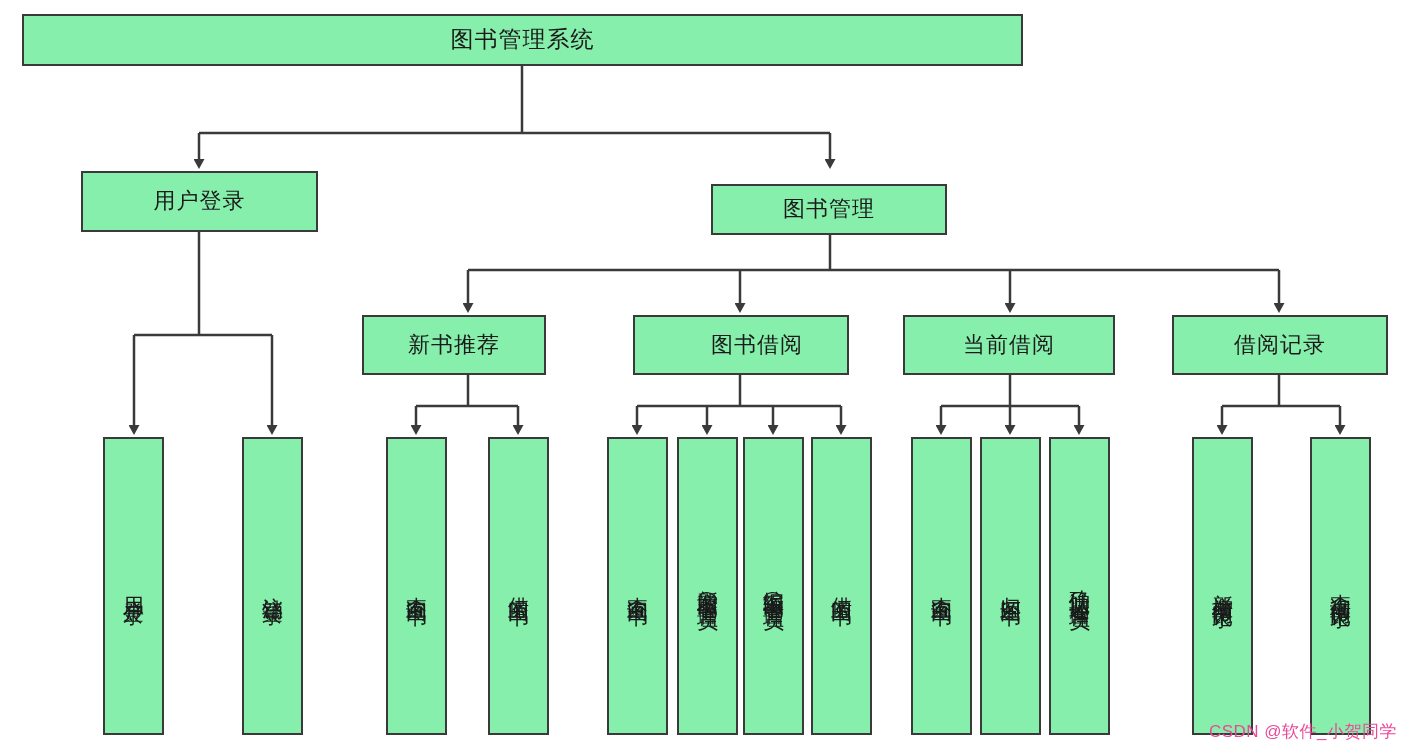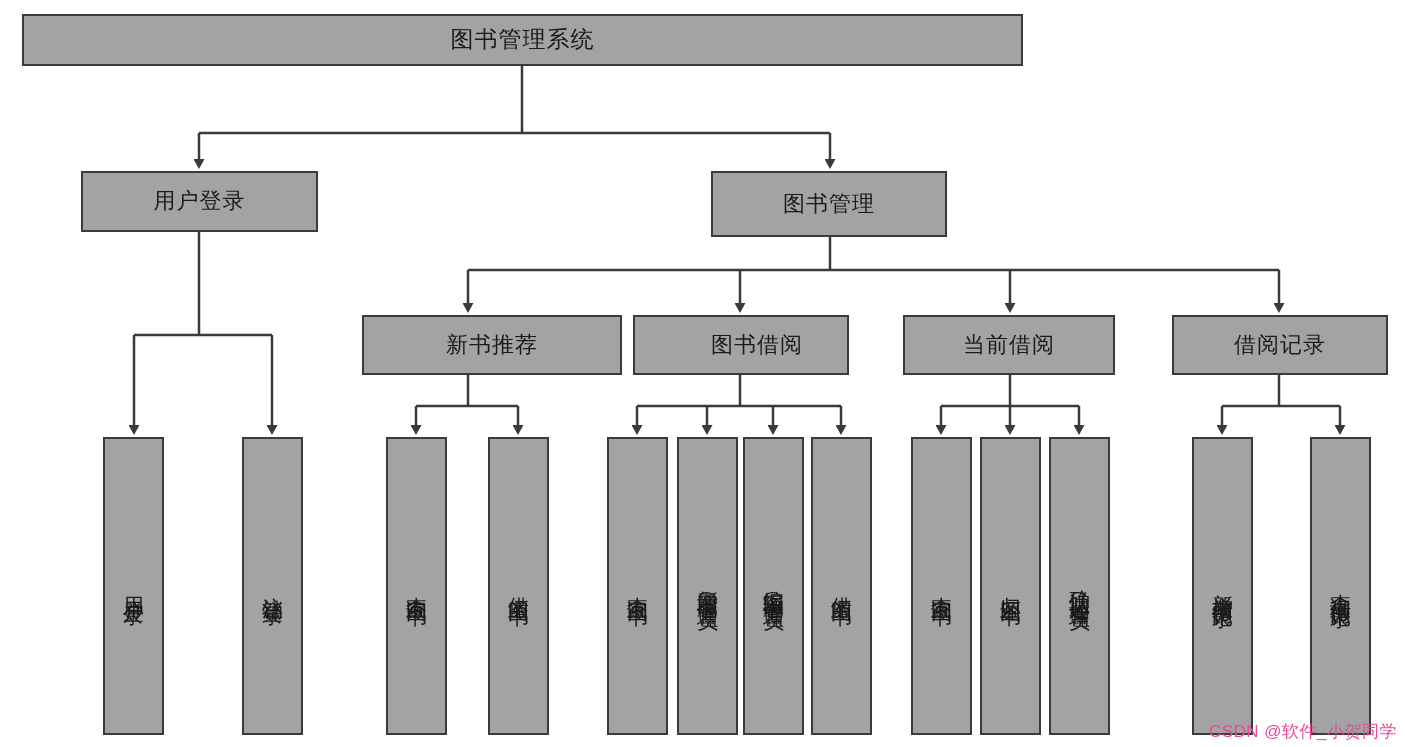--- a/index.html
+++ b/index.html
@@ -23,21 +23,21 @@
     left: 0;
     top: 0;
     width: 1405px;
     height: 747px;
     pointer-events: none;
   }
   
   .node {
     position: absolute;
     box-sizing: border-box;
-    background: #a3a3a3;
+    background: #86efac;
     border: 2.5px solid #3a3a3a;
     display: flex;
     align-items: center;
     justify-content: center;
     color: #1a1a1a;
   }
   .node.horiz {
     font-size: 22px;
     letter-spacing: 1px;
     line-height: 1.2;
@@ -122,23 +122,23 @@
       <path d="M1222,406 L1340,406"></path>
       <path d="M1222,406 L1222,426" marker-end="url(#arrow)"></path>
       <path d="M1340,406 L1340,426" marker-end="url(#arrow)"></path>
     </g>
   </svg>
 
   <div class="node horiz root" style="left:22px; top:14px; width:1001px; height:52px;">图书管理系统</div>
 
   <div class="node horiz" style="left:81px; top:171px; width:237px; height:61px;">用户登录</div>
 
-  <div class="node horiz" style="left:711px; top:171px; width:236px; height:66px;">图书管理</div>
+  <div class="node horiz" style="left:711px; top:184px; width:236px; height:51px;">图书管理</div>
 
-  <div class="node horiz" style="left:362px; top:315px; width:260px; height:60px;">新书推荐</div>
+  <div class="node horiz" style="left:362px; top:315px; width:184px; height:60px;">新书推荐</div>
 
   <div class="node horiz" style="left:633px; top:315px; width:216px; height:60px;padding-left:32px;">图书借阅</div>
 
   <div class="node horiz" style="left:903px; top:315px; width:212px; height:60px;">当前借阅</div>
 
   <div class="node horiz" style="left:1172px; top:315px; width:216px; height:60px;">借阅记录</div>
 
   <div class="node vert" style="left:103px; top:437px; width:61px; height:298px;">用户登录</div>
 
   <div class="node vert" style="left:242px; top:437px; width:61px; height:298px;">注销登录</div>

